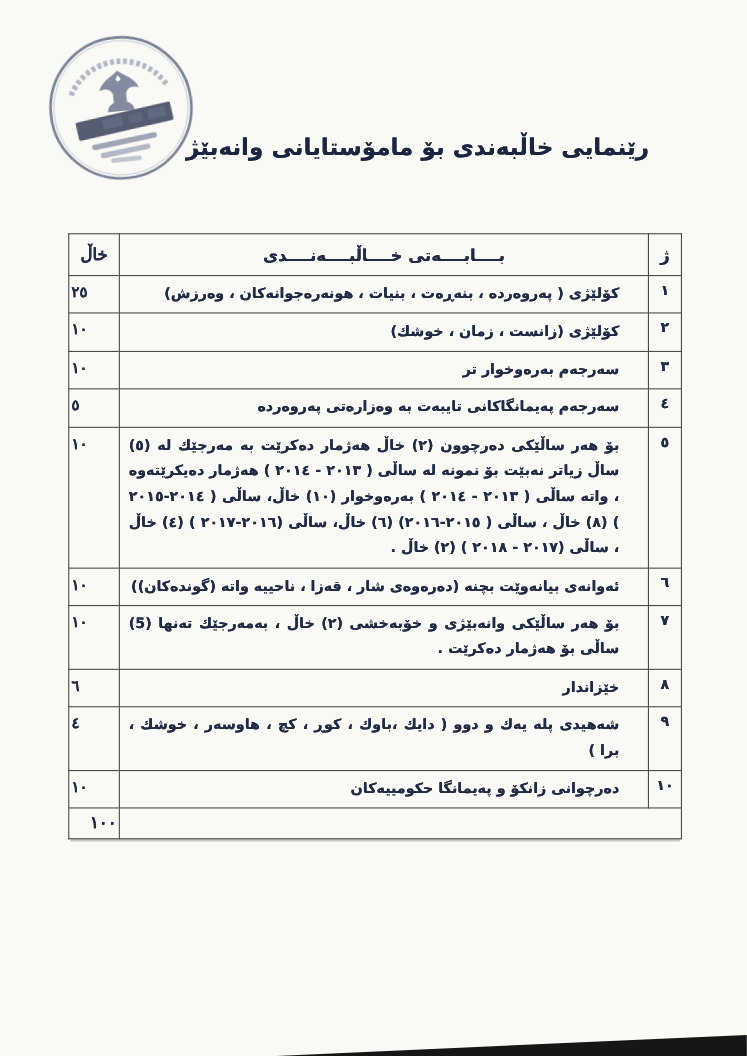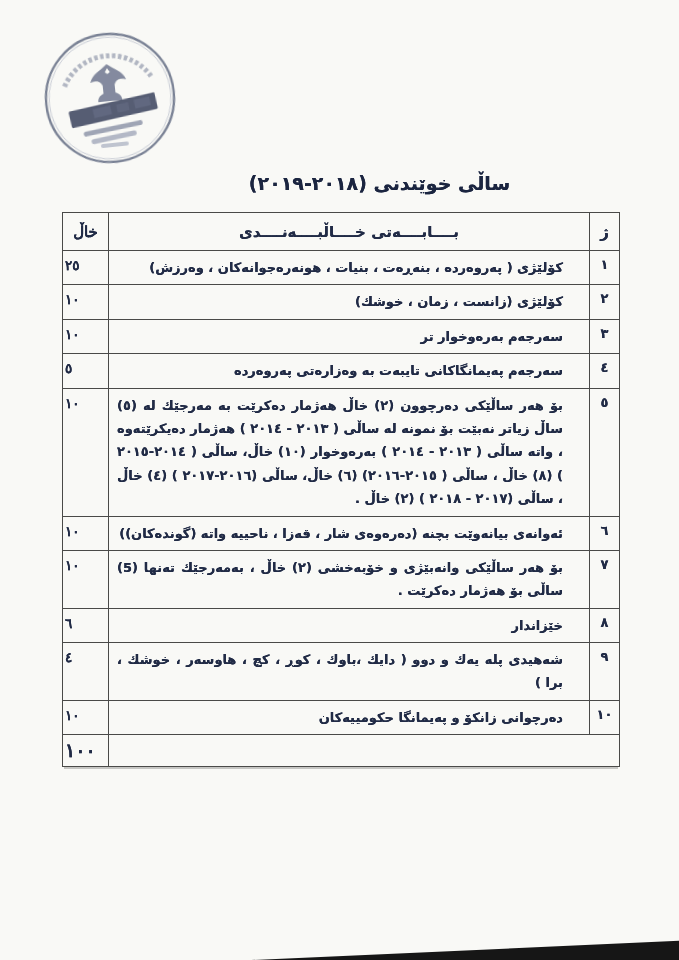--- a/index.html
+++ b/index.html
@@ -42,21 +42,21 @@
   .col-no{width:30px;}
   .col-points{width:46px;font-family:Liberation Serif, serif;}
   td.col-no{font-size:13px;text-align:center;vertical-align:top;padding:6px 2px;}
   td.col-subject{
     font-size:13px;text-align:justify;vertical-align:top;
     padding:5px 26px 5px 8px;line-height:1.8;
   }
   td.col-points{font-size:13.5px;text-align:left;vertical-align:top;padding:6px 2px;}
   .scoretable tbody tr{height:33px;}
   .scoretable tfoot tr{height:26px;}
-  .scoretable tfoot td{font-size:19px;text-align:left;padding:4px 2px;}
+  .scoretable tfoot td{font-size:15px;text-align:right;padding:4px 2px;}
   
   .scan-wedge{
     position:absolute;left:0;bottom:0;width:679px;height:20px;z-index:4;
     background:#161616;
     clip-path:polygon(37% 100%,100% 4%,100% 100%);
     filter:blur(.4px);
   }
 </style>
 </head>
 <body>
@@ -77,21 +77,21 @@
         <rect x="92" y="75" width="16" height="9" fill="#6a7390" opacity="0.35"></rect>
       </g>
       <g>
         <rect x="38" y="96" width="60" height="5" rx="2.5" fill="#6d7691" opacity="0.7" transform="rotate(-6 68 98)"></rect>
         <rect x="45" y="105" width="46" height="5" rx="2.5" fill="#7a839e" opacity="0.6" transform="rotate(-6 68 107)"></rect>
         <rect x="54" y="113" width="28" height="4" rx="2" fill="#8790a9" opacity="0.55"></rect>
       </g>
     </svg>
   </div>
 
-  <div class="title title-sub">ساڵی خوێندنی (٢٠١٨-٢٠١٩)</div>
+  <div class="title title-main">رێنمایی خاڵبەندی بۆ مامۆستایانی وانەبێژ</div>
 
   <table class="scoretable">
     <colgroup>
       <col class="col-no">
         <col>
         <col class="col-points">
     </colgroup>
     <thead>
       <tr>
         <th class="col-no">ژ</th>

